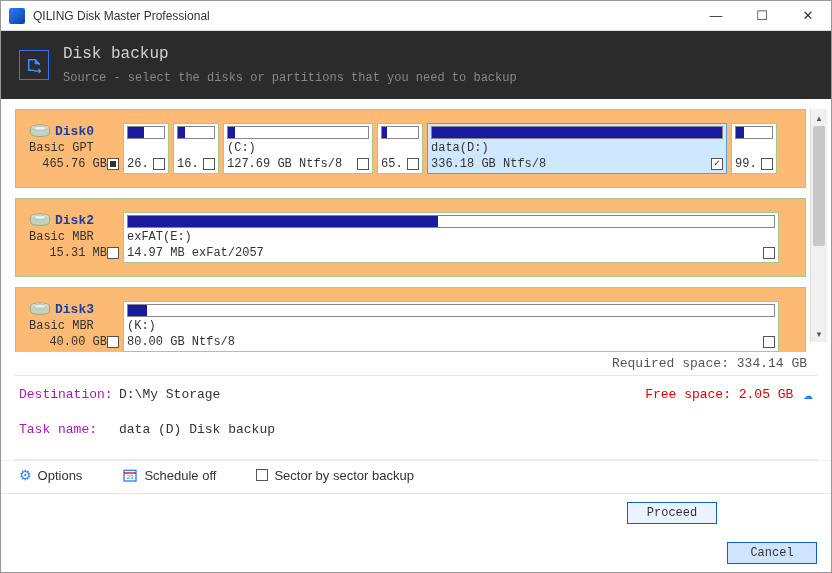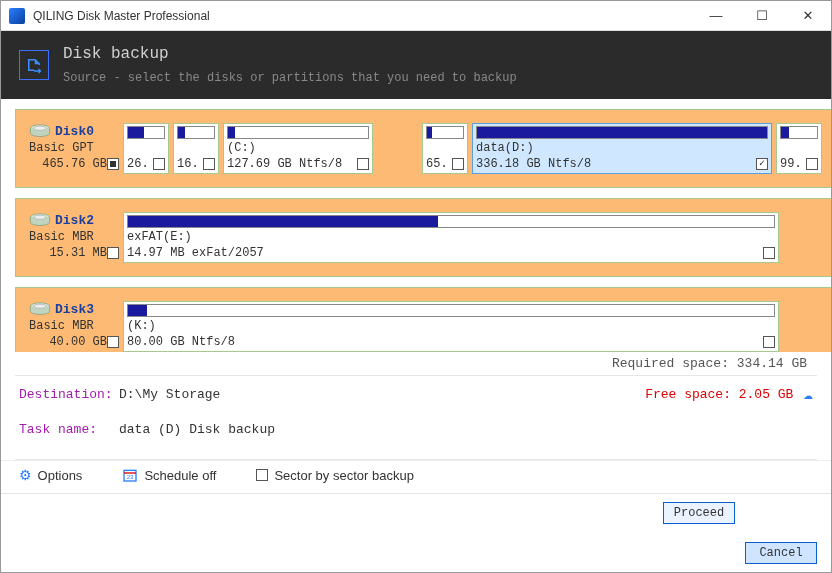--- a/index.html
+++ b/index.html
@@ -54,21 +54,21 @@
 .form-value { flex:1; }
 .free-space { color:#d00; margin-right:10px; }
 .cloud-icon { color:#2a7fff; font-size:16px; cursor:pointer; }
 
 .options-row { display:flex; align-items:center; gap:40px; padding: 6px 18px 10px; border-top:1px solid #eee; font-size:13px; }
 .opt { display:flex; align-items:center; gap:6px; cursor:pointer; }
 .gear { color:#2a7fff; font-size:14px; }
 .cal { width:16px; height:16px; }
 
 .footer { display:flex; justify-content:flex-end; gap:10px; padding:8px 14px; border-top:1px solid #e5e5e5; }
-.btn { width:72px; height:22px; border:1px solid #0a5fcf; background:#eaf3ff; display:flex; align-items:center; justify-content:center; font-family:"Courier New",monospace; font-size:12px; cursor:pointer; }
+.btn { width:90px; height:22px; border:1px solid #0a5fcf; background:#eaf3ff; display:flex; align-items:center; justify-content:center; font-family:"Courier New",monospace; font-size:12px; cursor:pointer; }
 .btn.primary { background:#cfe4ff;margin-top:40px; }
 
 hr.sep { border:none; border-top:1px solid #e5e5e5; margin:0 14px; }
 </style>
 </head>
 <body>
 
 <div class="window">
 
   <div class="titlebar">
@@ -134,21 +134,21 @@
           <div class="part" style="width: 150px;">
             <div class="bar">
               <div class="fill" style="width: 5%;"></div>
             </div>
             <div class="label">(C:)</div>
             <div class="bottom">
               <span class="sz">127.69 GB Ntfs/8</span>
               <span class="chk"></span>
             </div>
           </div>
-          <div class="part narrow" style="width: 46px; margin-left: 45px;">
+          <div class="part narrow" style="width: 46px;">
             <div class="bar">
               <div class="fill" style="width: 15%;"></div>
             </div>
             <div class="label"></div>
             <div class="bottom">
               <span class="sz">65.</span>
               <span class="chk"></span>
             </div>
           </div>
           <div class="part selected" style="width: 300px;">

